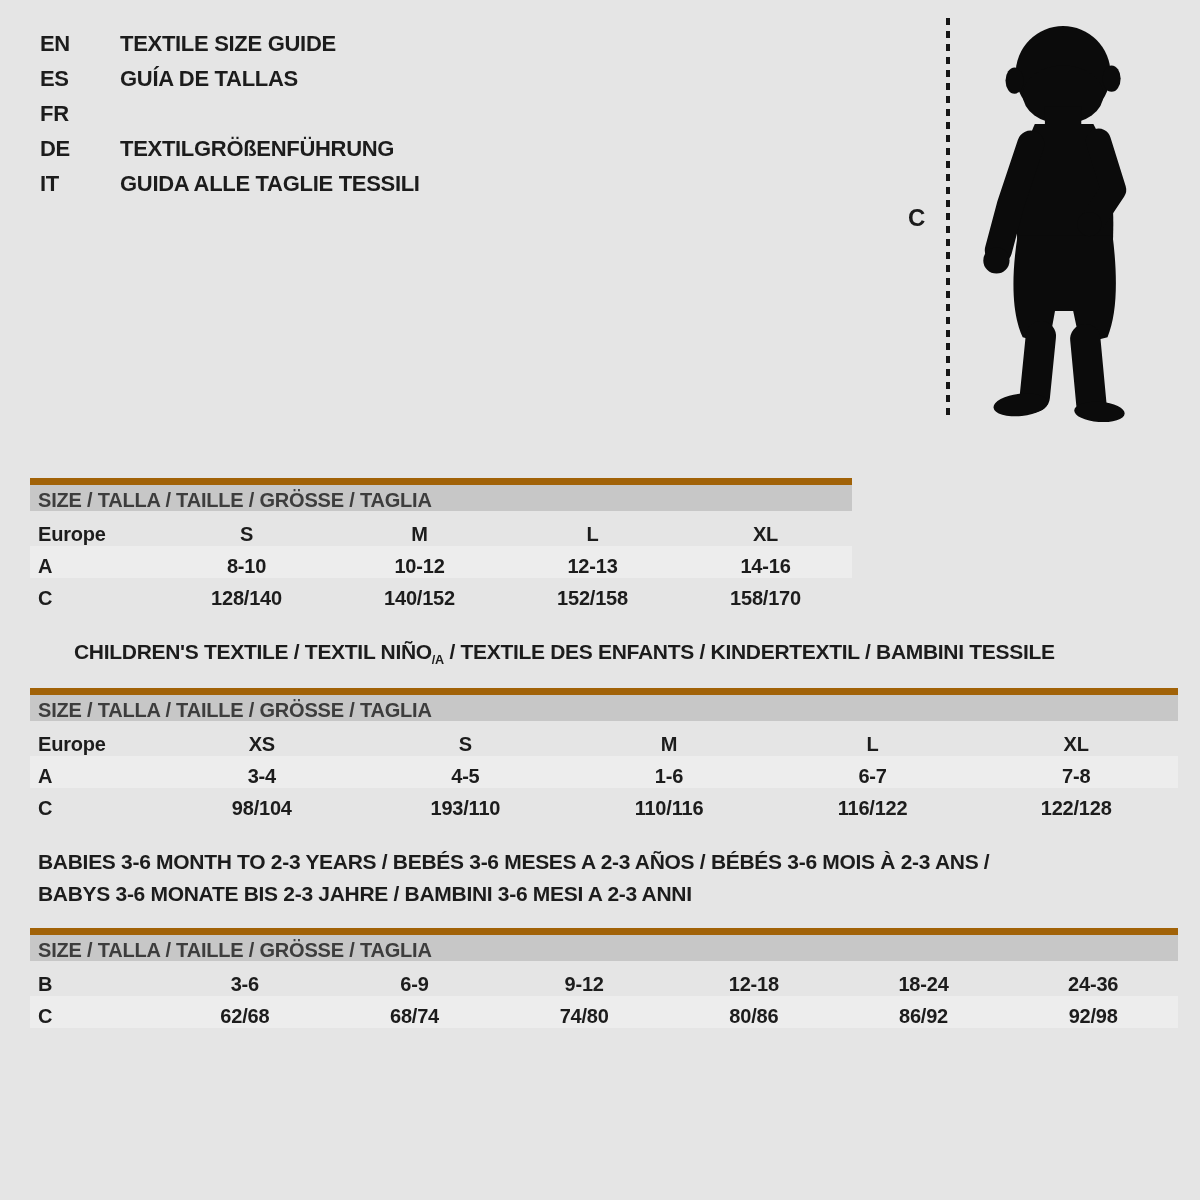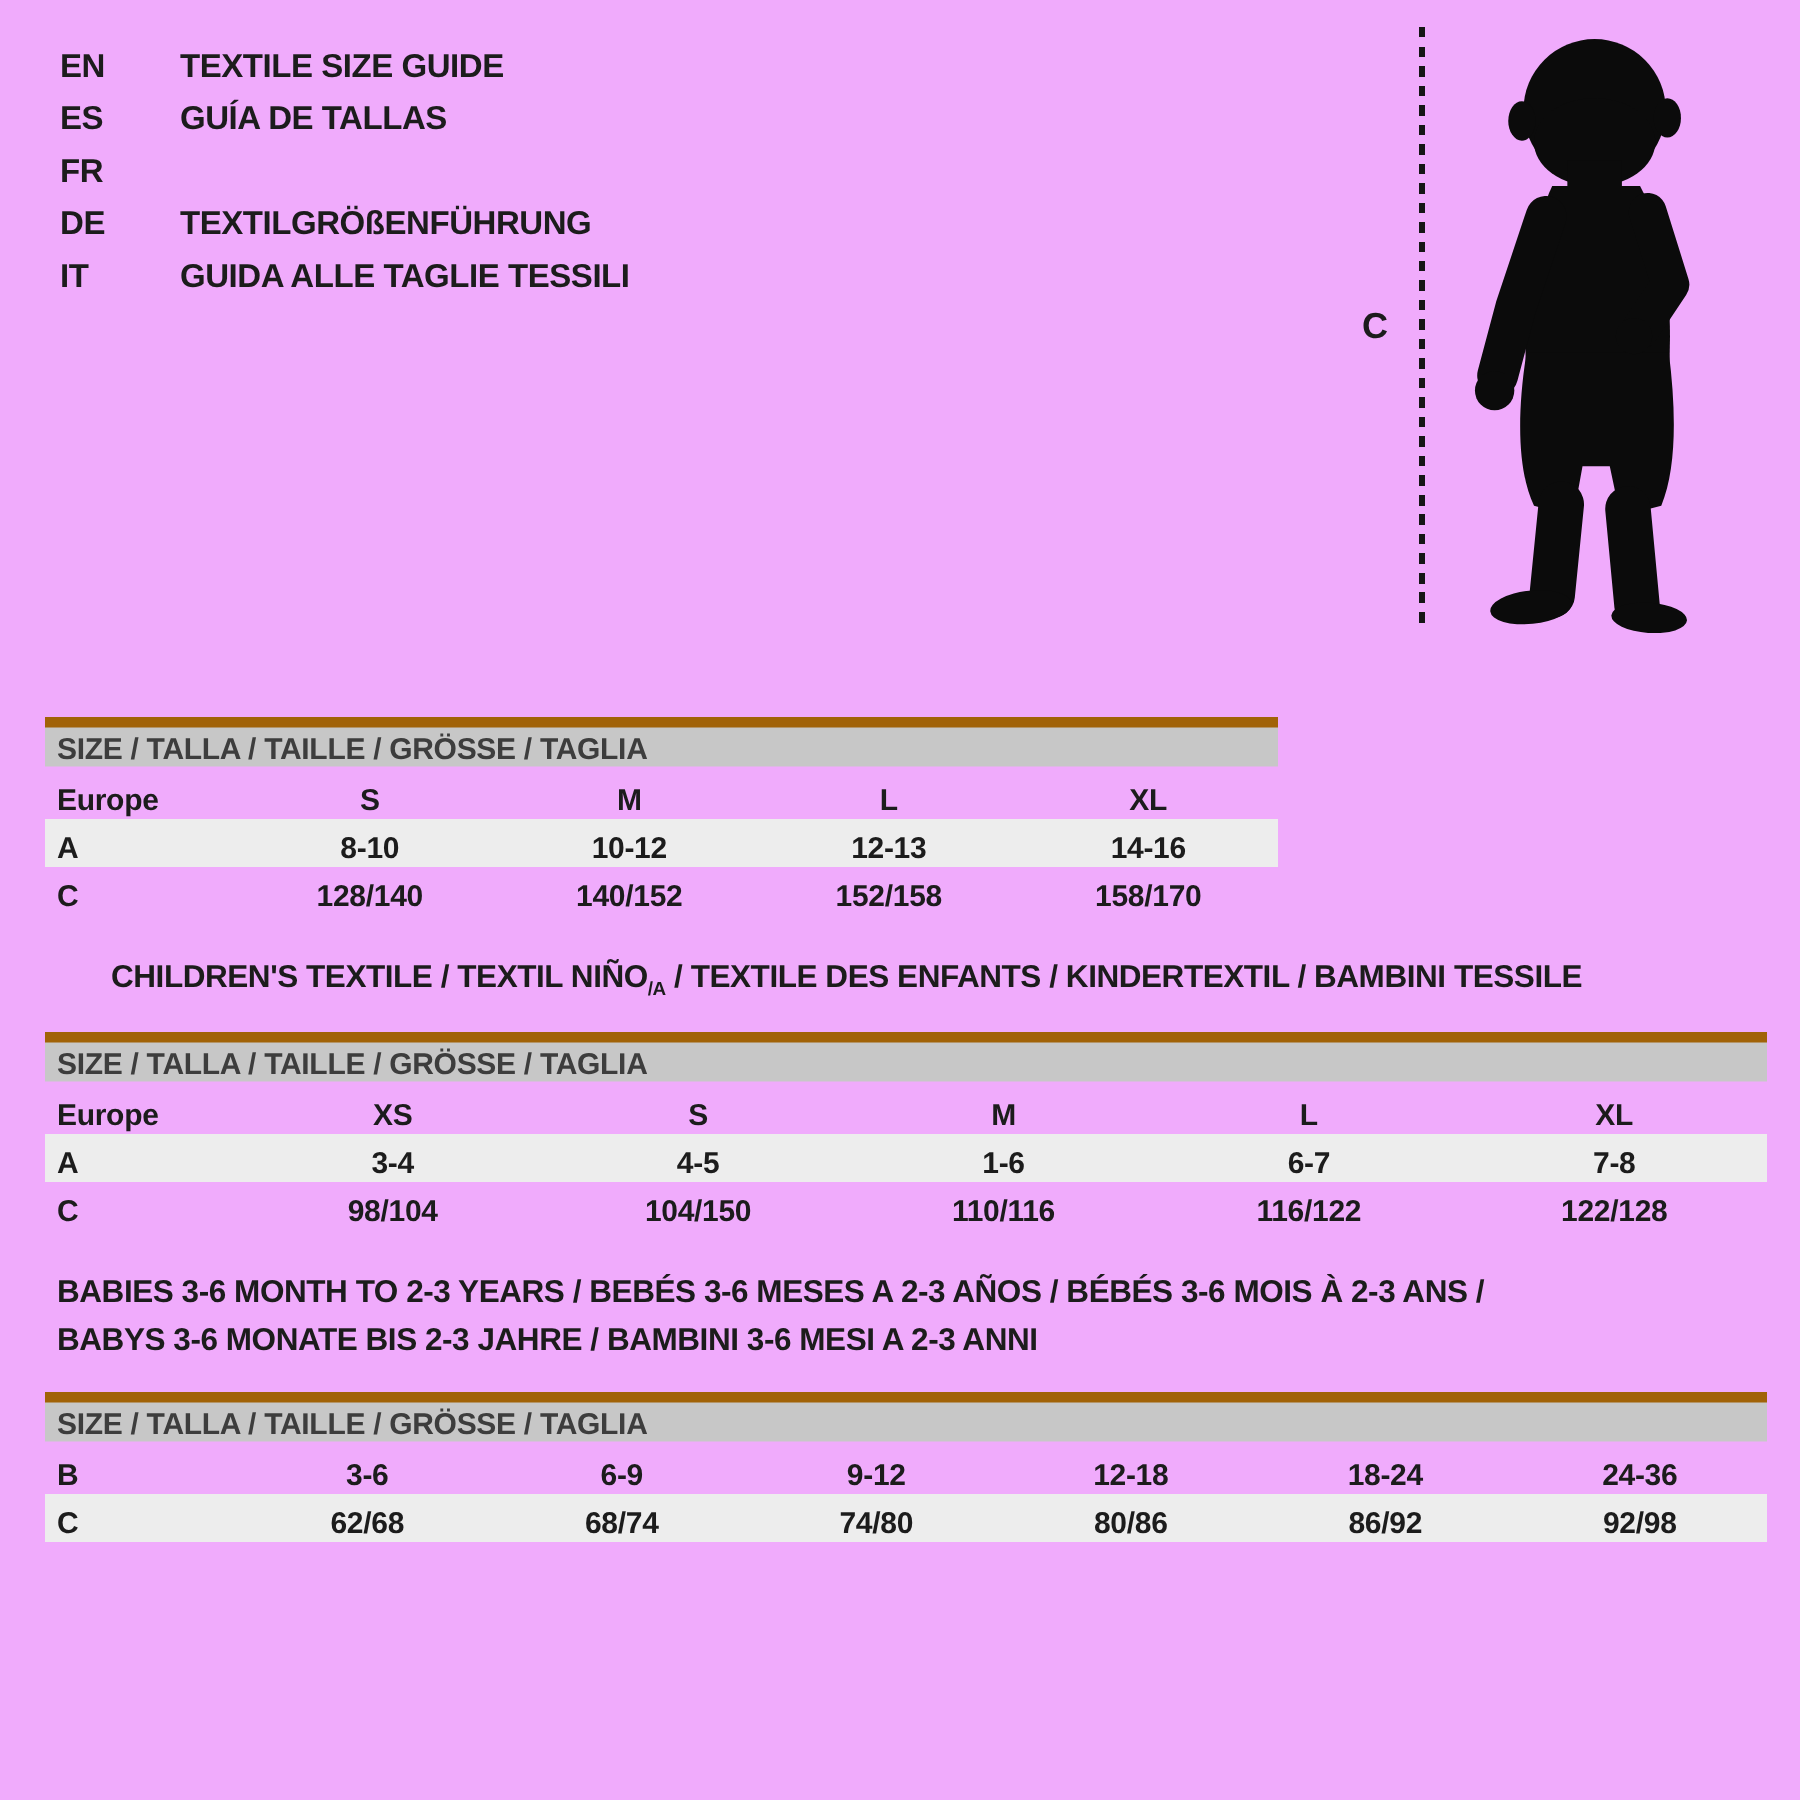--- a/index.html
+++ b/index.html
@@ -1,17 +1,17 @@
 <!DOCTYPE html>
 <html><head>
 <meta charset="utf-8">
 <style>
   html,body{margin:0;padding:0;background:#fff;}
   .canvas{
-    position:relative;width:1200px;height:1200px;background:#f0abfc;overflow:hidden;
+    position:relative;width:1200px;height:1200px;background:#e5e5e5;overflow:hidden;
     font-family:"Liberation Sans", sans-serif;font-weight:bold;color:#1c1c1c;
     -webkit-font-smoothing:antialiased;
   }
   
   .lang-block{position:absolute;left:40px;top:26px;}
   .lang-row{display:flex;line-height:35px;font-size:22px;letter-spacing:-0.3px;}
   .lang-code{width:80px;}
   
   .measure-line{
     position:absolute;left:946px;top:18px;width:4px;height:402px;
@@ -135,21 +135,21 @@
       <span class="tlabel">A</span>
       <span class="tcell">3-4</span>
       <span class="tcell">4-5</span>
       <span class="tcell">1-6</span>
       <span class="tcell">6-7</span>
       <span class="tcell">7-8</span>
     </div>
     <div class="trow">
       <span class="tlabel">C</span>
       <span class="tcell">98/104</span>
-      <span class="tcell">104/150</span>
+      <span class="tcell">193/110</span>
       <span class="tcell">110/116</span>
       <span class="tcell">116/122</span>
       <span class="tcell">122/128</span>
     </div>
   </div>
 
   <h2 class="section-heading" style="top:846px;line-height:32px;">
       <span style="display:block">BABIES 3-6 MONTH TO 2-3 YEARS / BEBÉS 3-6 MESES A 2-3 AÑOS / BÉBÉS 3-6 MOIS À 2-3 ANS /</span>
       <span style="display:block">BABYS 3-6 MONATE BIS 2-3 JAHRE / BAMBINI 3-6 MESI A 2-3 ANNI</span>
     </h2>

